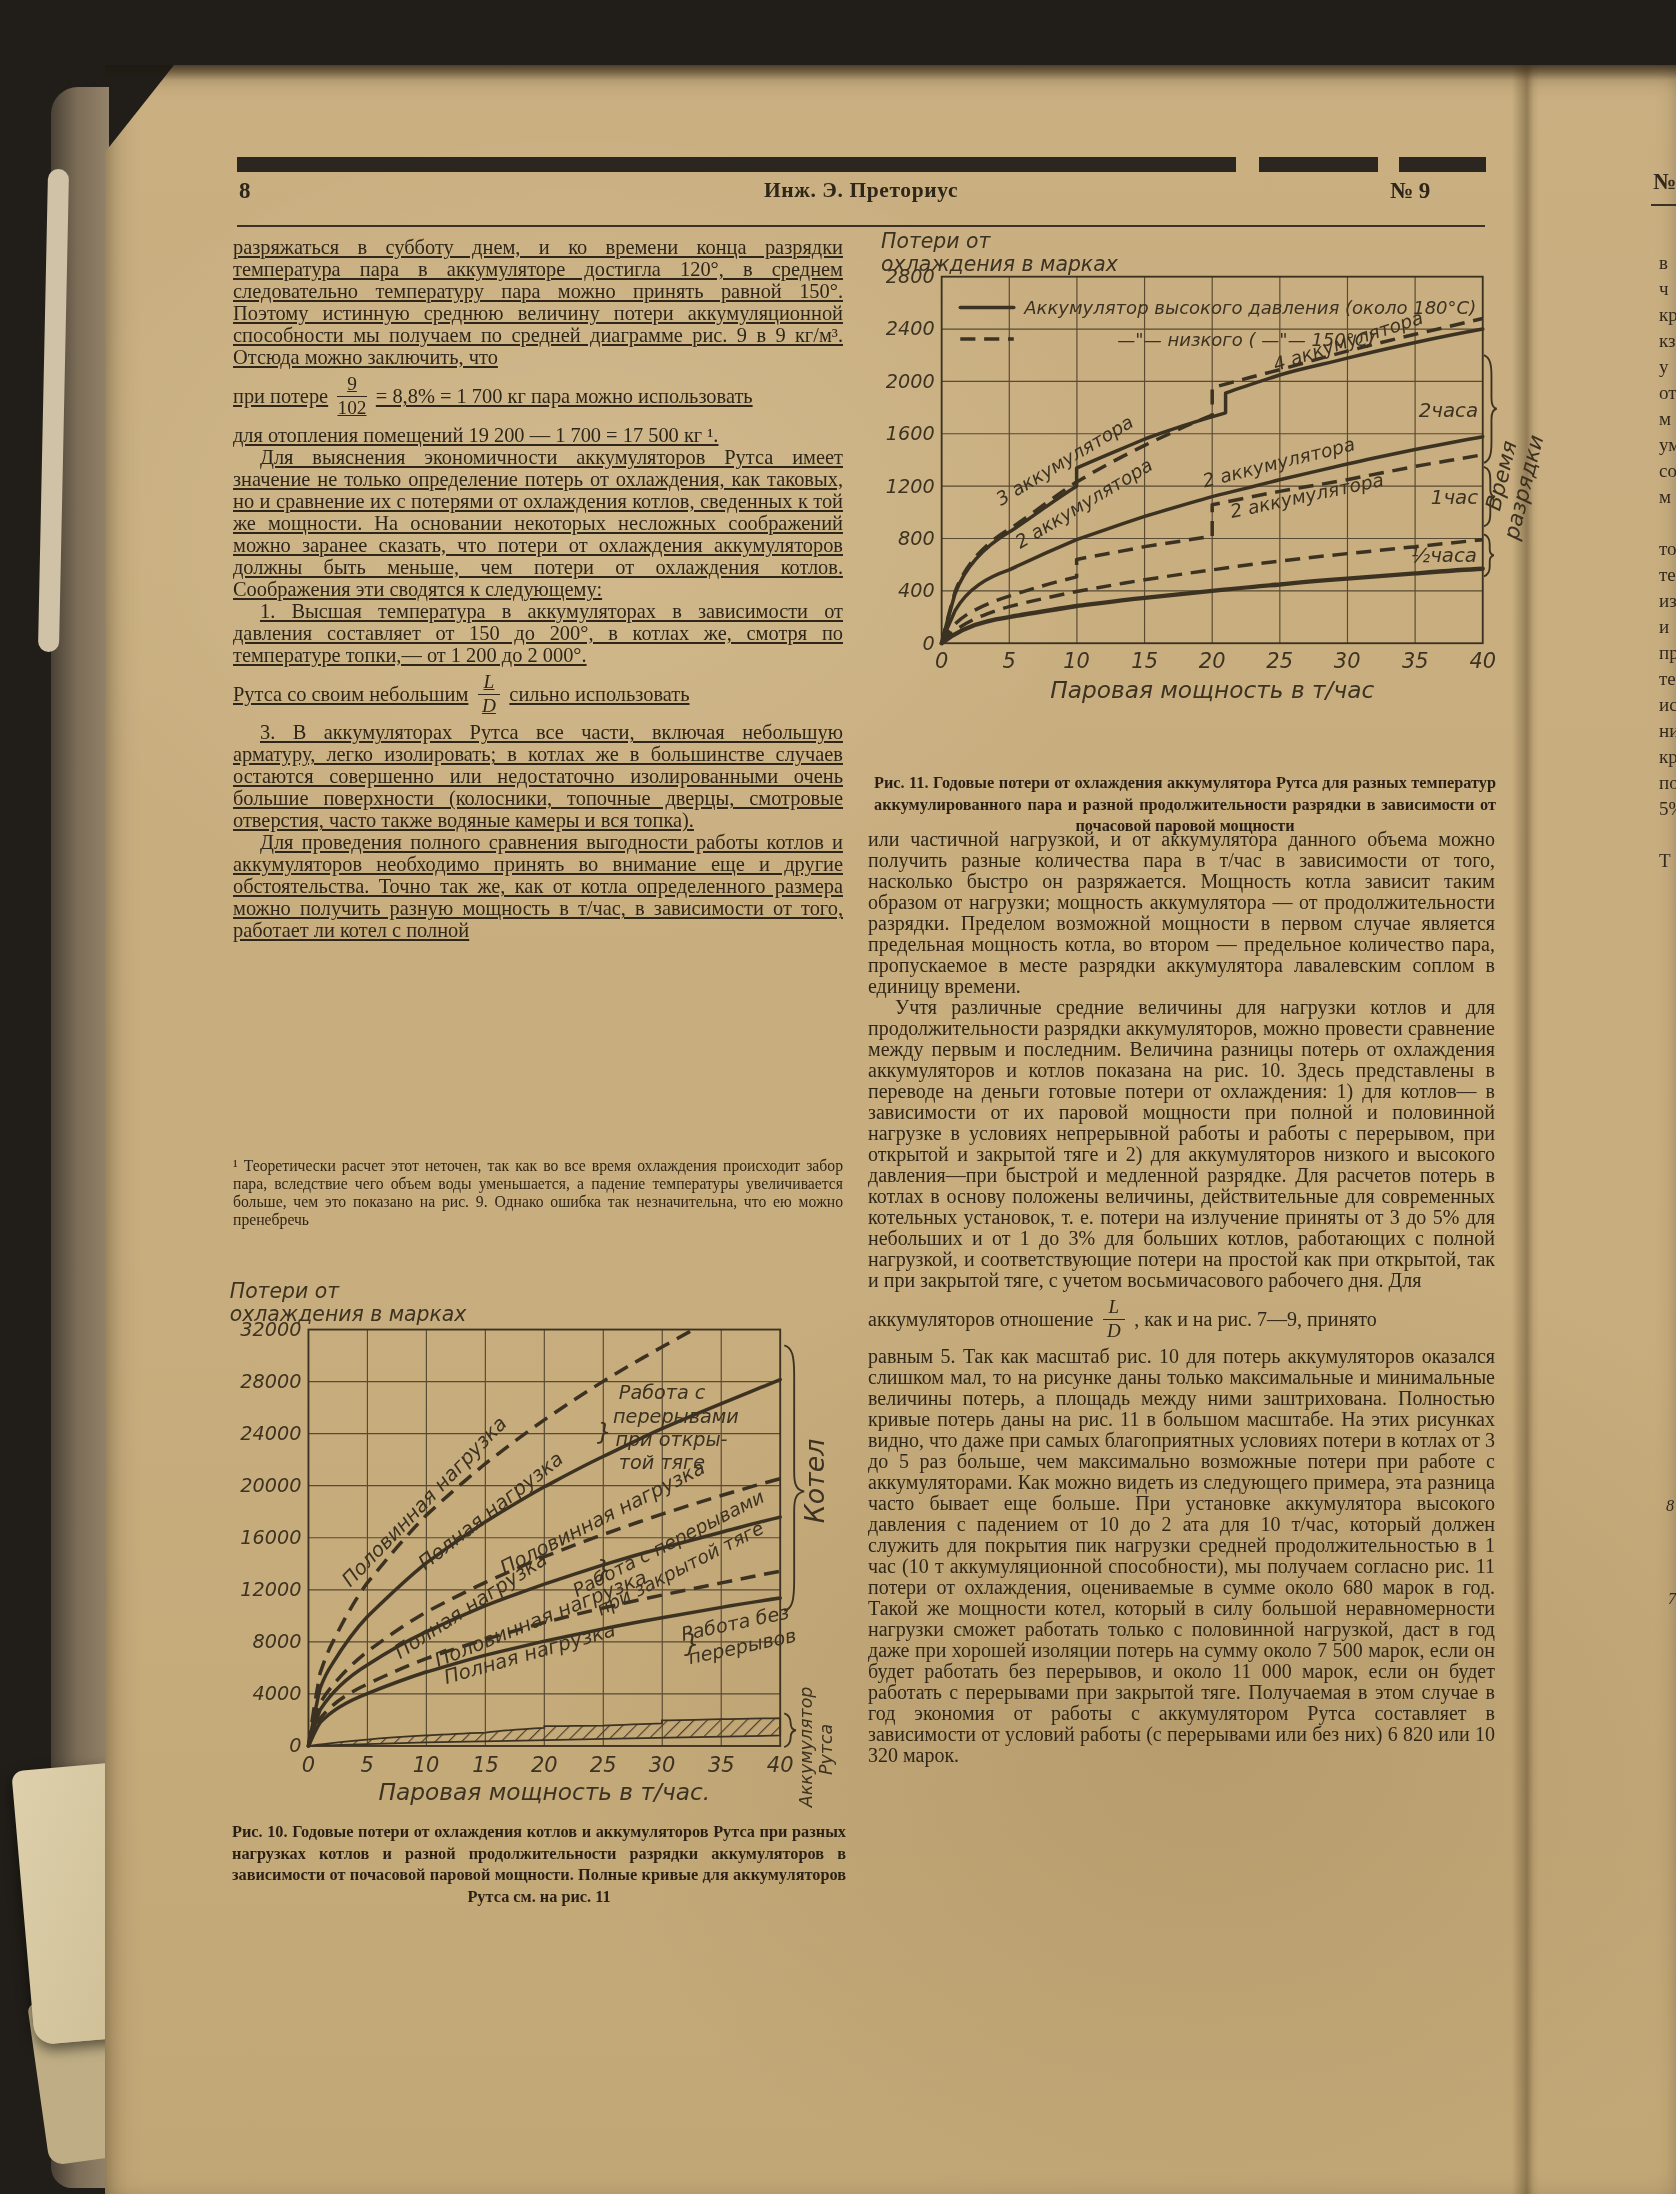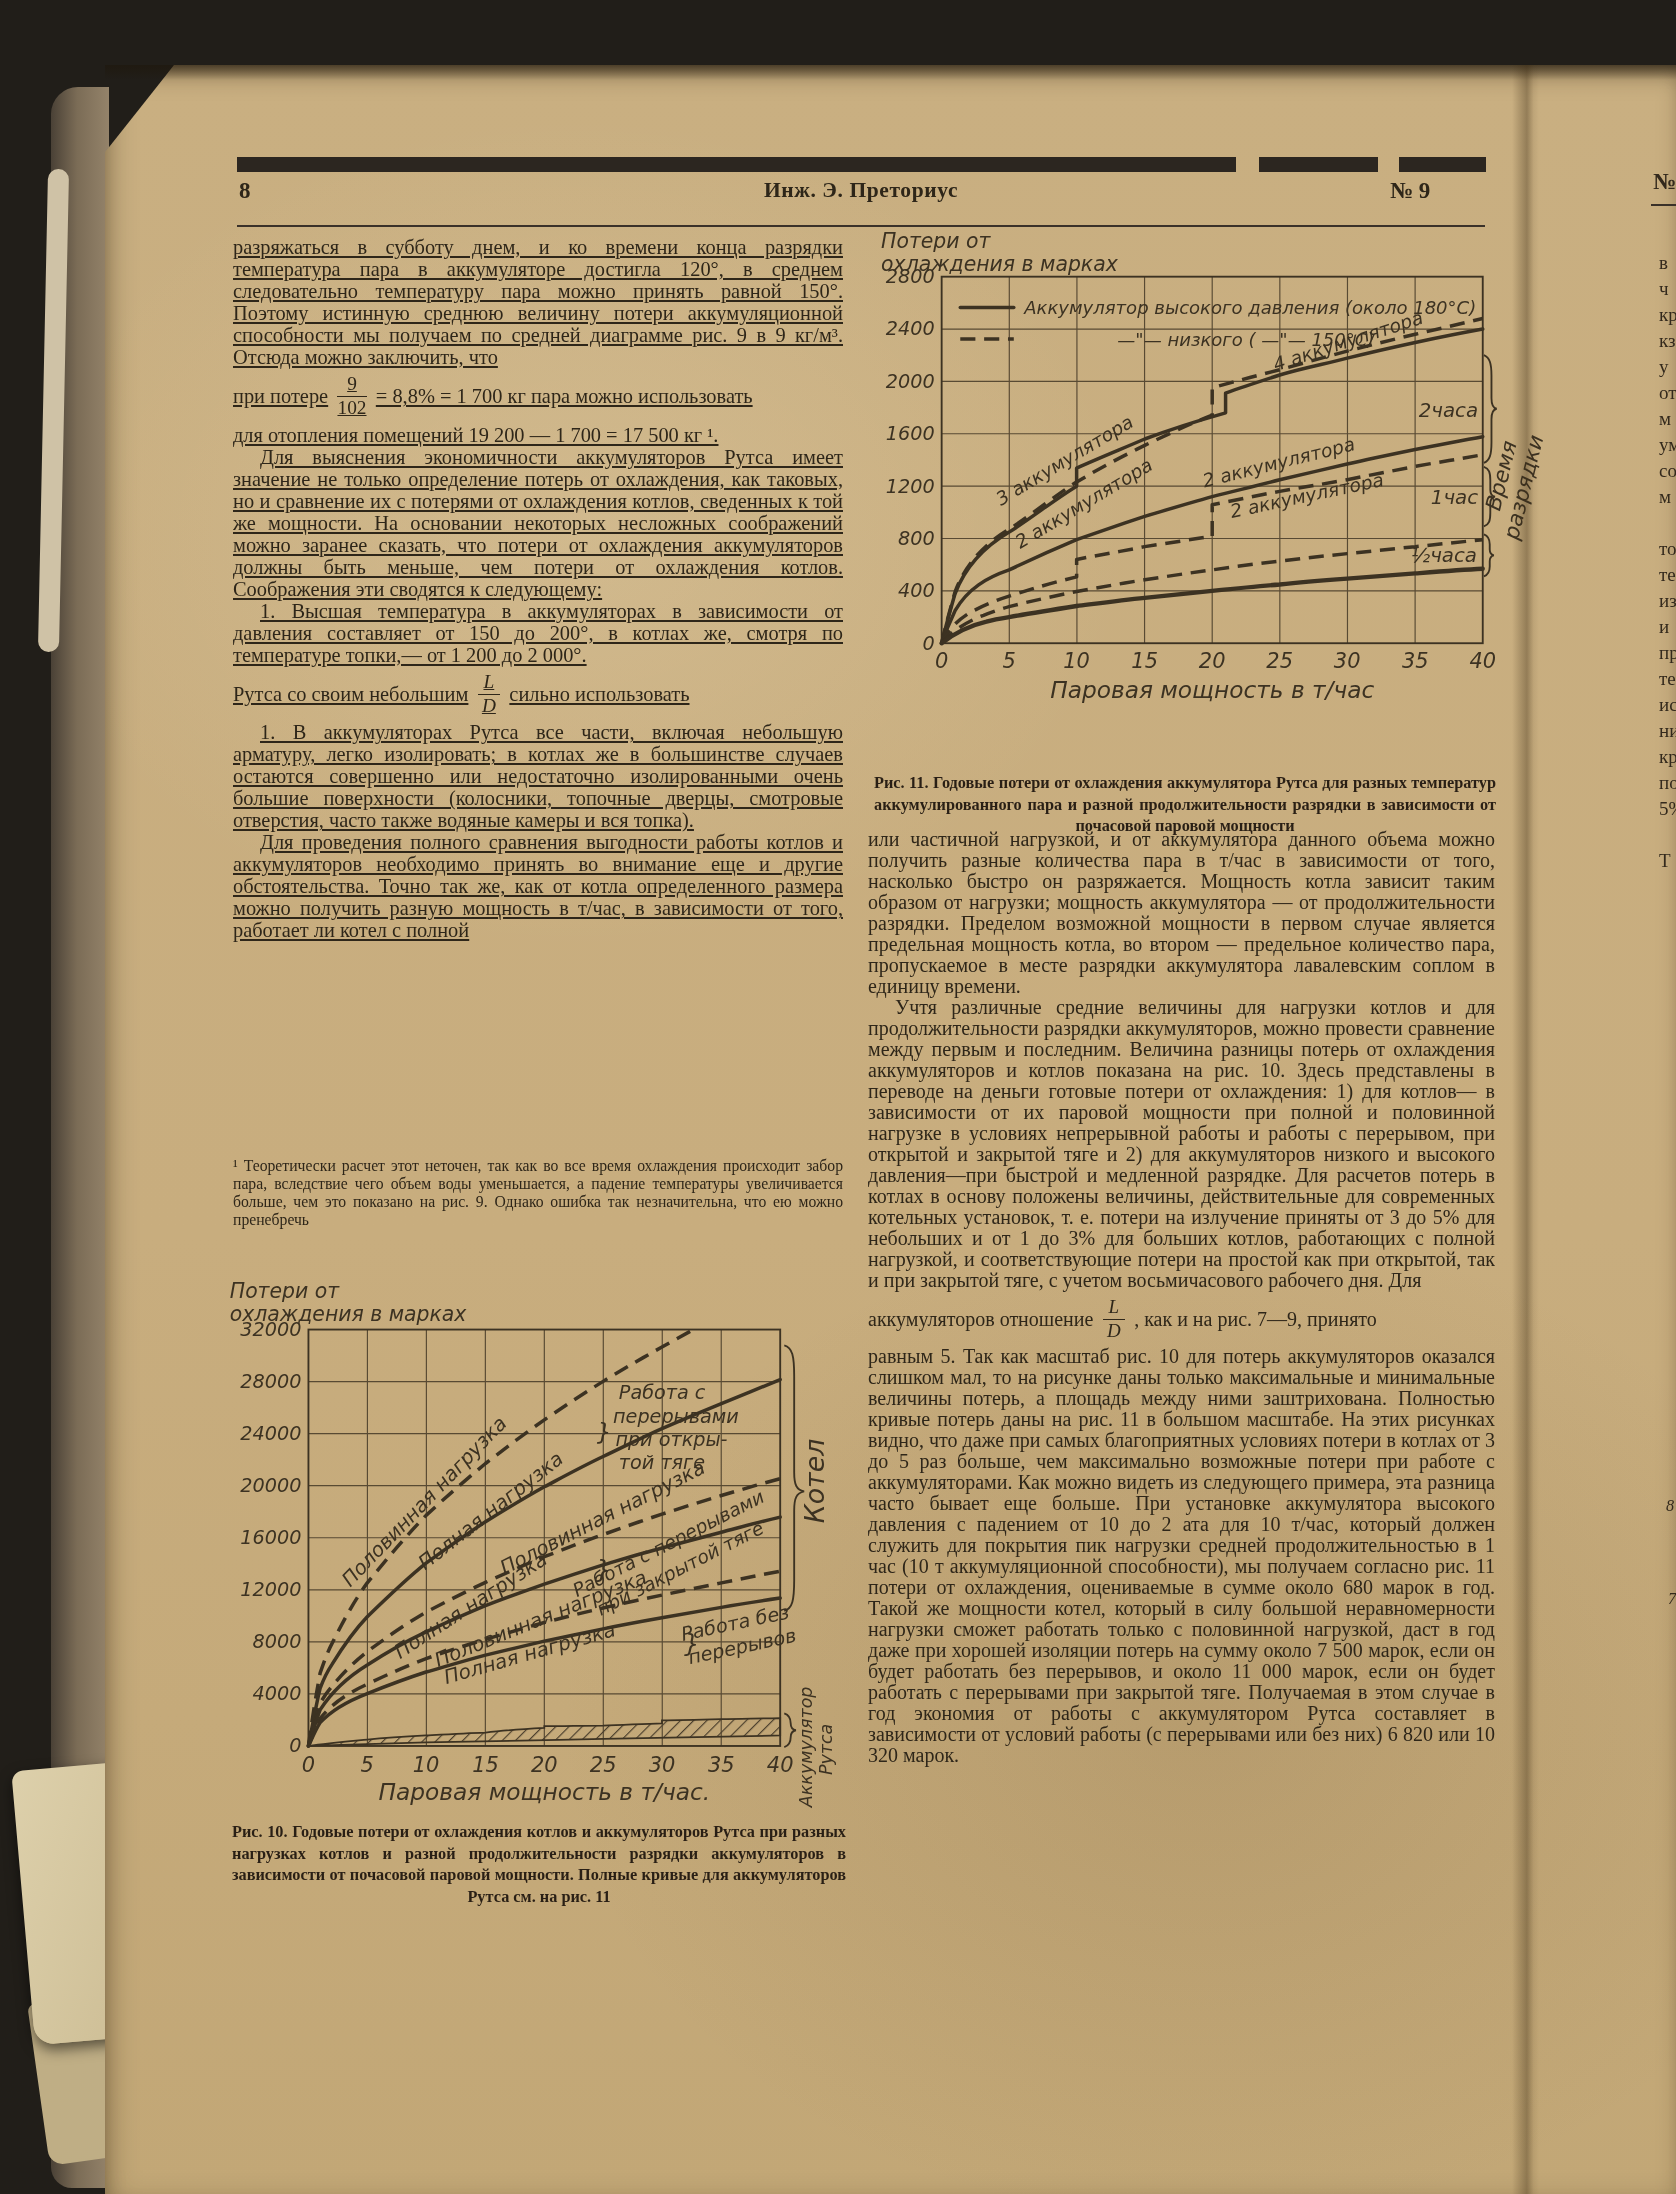--- a/index.html
+++ b/index.html
@@ -95,21 +95,21 @@
   <p class="ind">Для выяснения экономичности аккумуляторов Рутса имеет значение не только определение потерь от охлаждения, как таковых, но и сравнение их с потерями от охлаждения котлов, сведенных к той же мощности. На основании некоторых несложных соображений можно заранее сказать, что потери от охлаждения аккумуляторов должны быть меньше, чем потери от охлаждения котлов. Соображения эти сводятся к следующему:</p>
   <p class="ind">1. Высшая температура в аккумуляторах в зависимости от давления составляет от 150 до 200°, в котлах же, смотря по температуре топки,— от 1 200 до 2 000°.</p>
   <div class="fline">
     <span>Рутса со своим небольшим</span>
     <span class="frac">
         <span class="fnum" style="font-style:italic">L</span>
         <span class="fden" style="font-style:italic">D</span>
       </span>
     <span>сильно использовать</span>
   </div>
-  <p class="ind">1. В аккумуляторах Рутса все части, включая небольшую арматуру, легко изолировать; в котлах же в большинстве случаев остаются совершенно или недостаточно изолированными очень большие поверхности (колосники, топочные дверцы, смотровые отверстия, часто также водяные камеры и вся топка).</p>
+  <p class="ind">3. В аккумуляторах Рутса все части, включая небольшую арматуру, легко изолировать; в котлах же в большинстве случаев остаются совершенно или недостаточно изолированными очень большие поверхности (колосники, топочные дверцы, смотровые отверстия, часто также водяные камеры и вся топка).</p>
   <p class="ind">Для проведения полного сравнения выгодности работы котлов и аккумуляторов необходимо принять во внимание еще и другие обстоятельства. Точно так же, как от котла определенного размера можно получить разную мощность в т/час, в зависимости от того, работает ли котел с полной</p>
 </div>
 
 <div class="abs footnote" style="left:233px;top:1157px;width:610px;height:123px;">¹ Теоретически расчет этот неточен, так как во все время охлаждения происходит забор пара, вследствие чего объем воды уменьшается, а падение температуры увеличивается больше, чем это показано на рис. 9. Однако ошибка так незначительна, что ею можно пренебречь</div>
 
 <div class="abs" style="left:224px;top:1280px;width:629px;height:533px;">
   <div class="abs ylab" style="left:5.8px;top:0;">
     <div>Потери от</div>
     <div>охлаждения в марках</div>
   </div>

